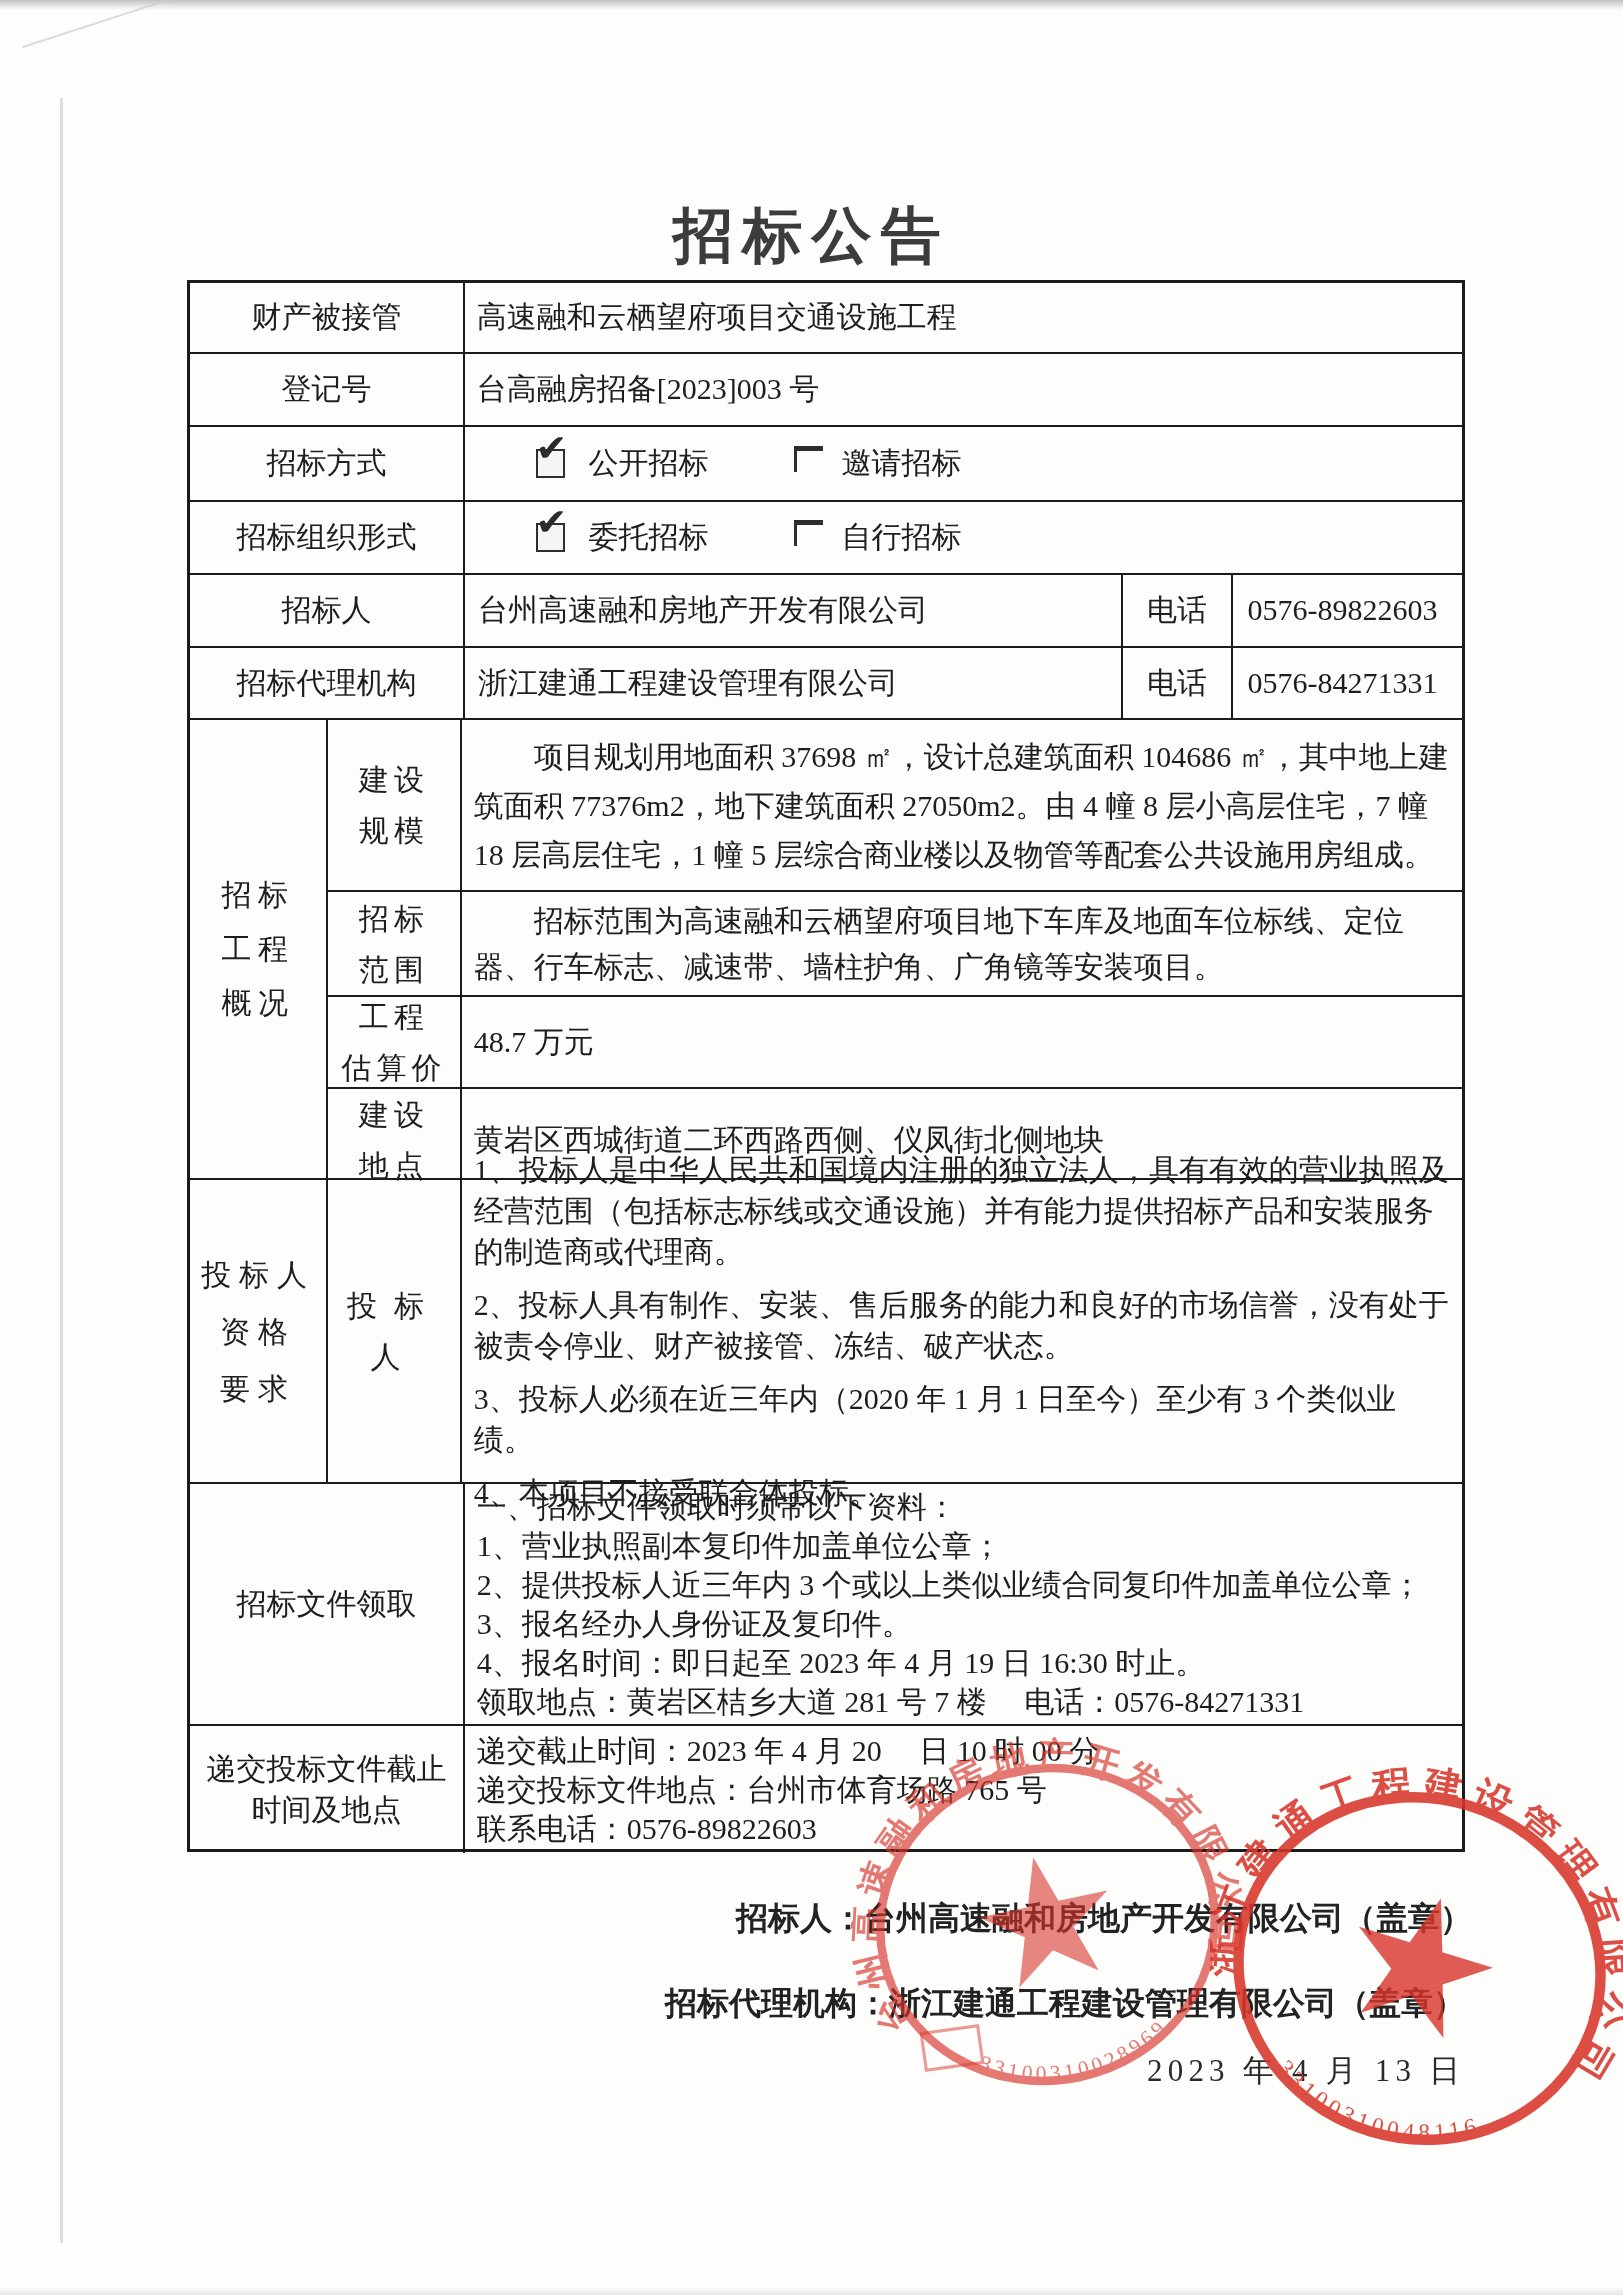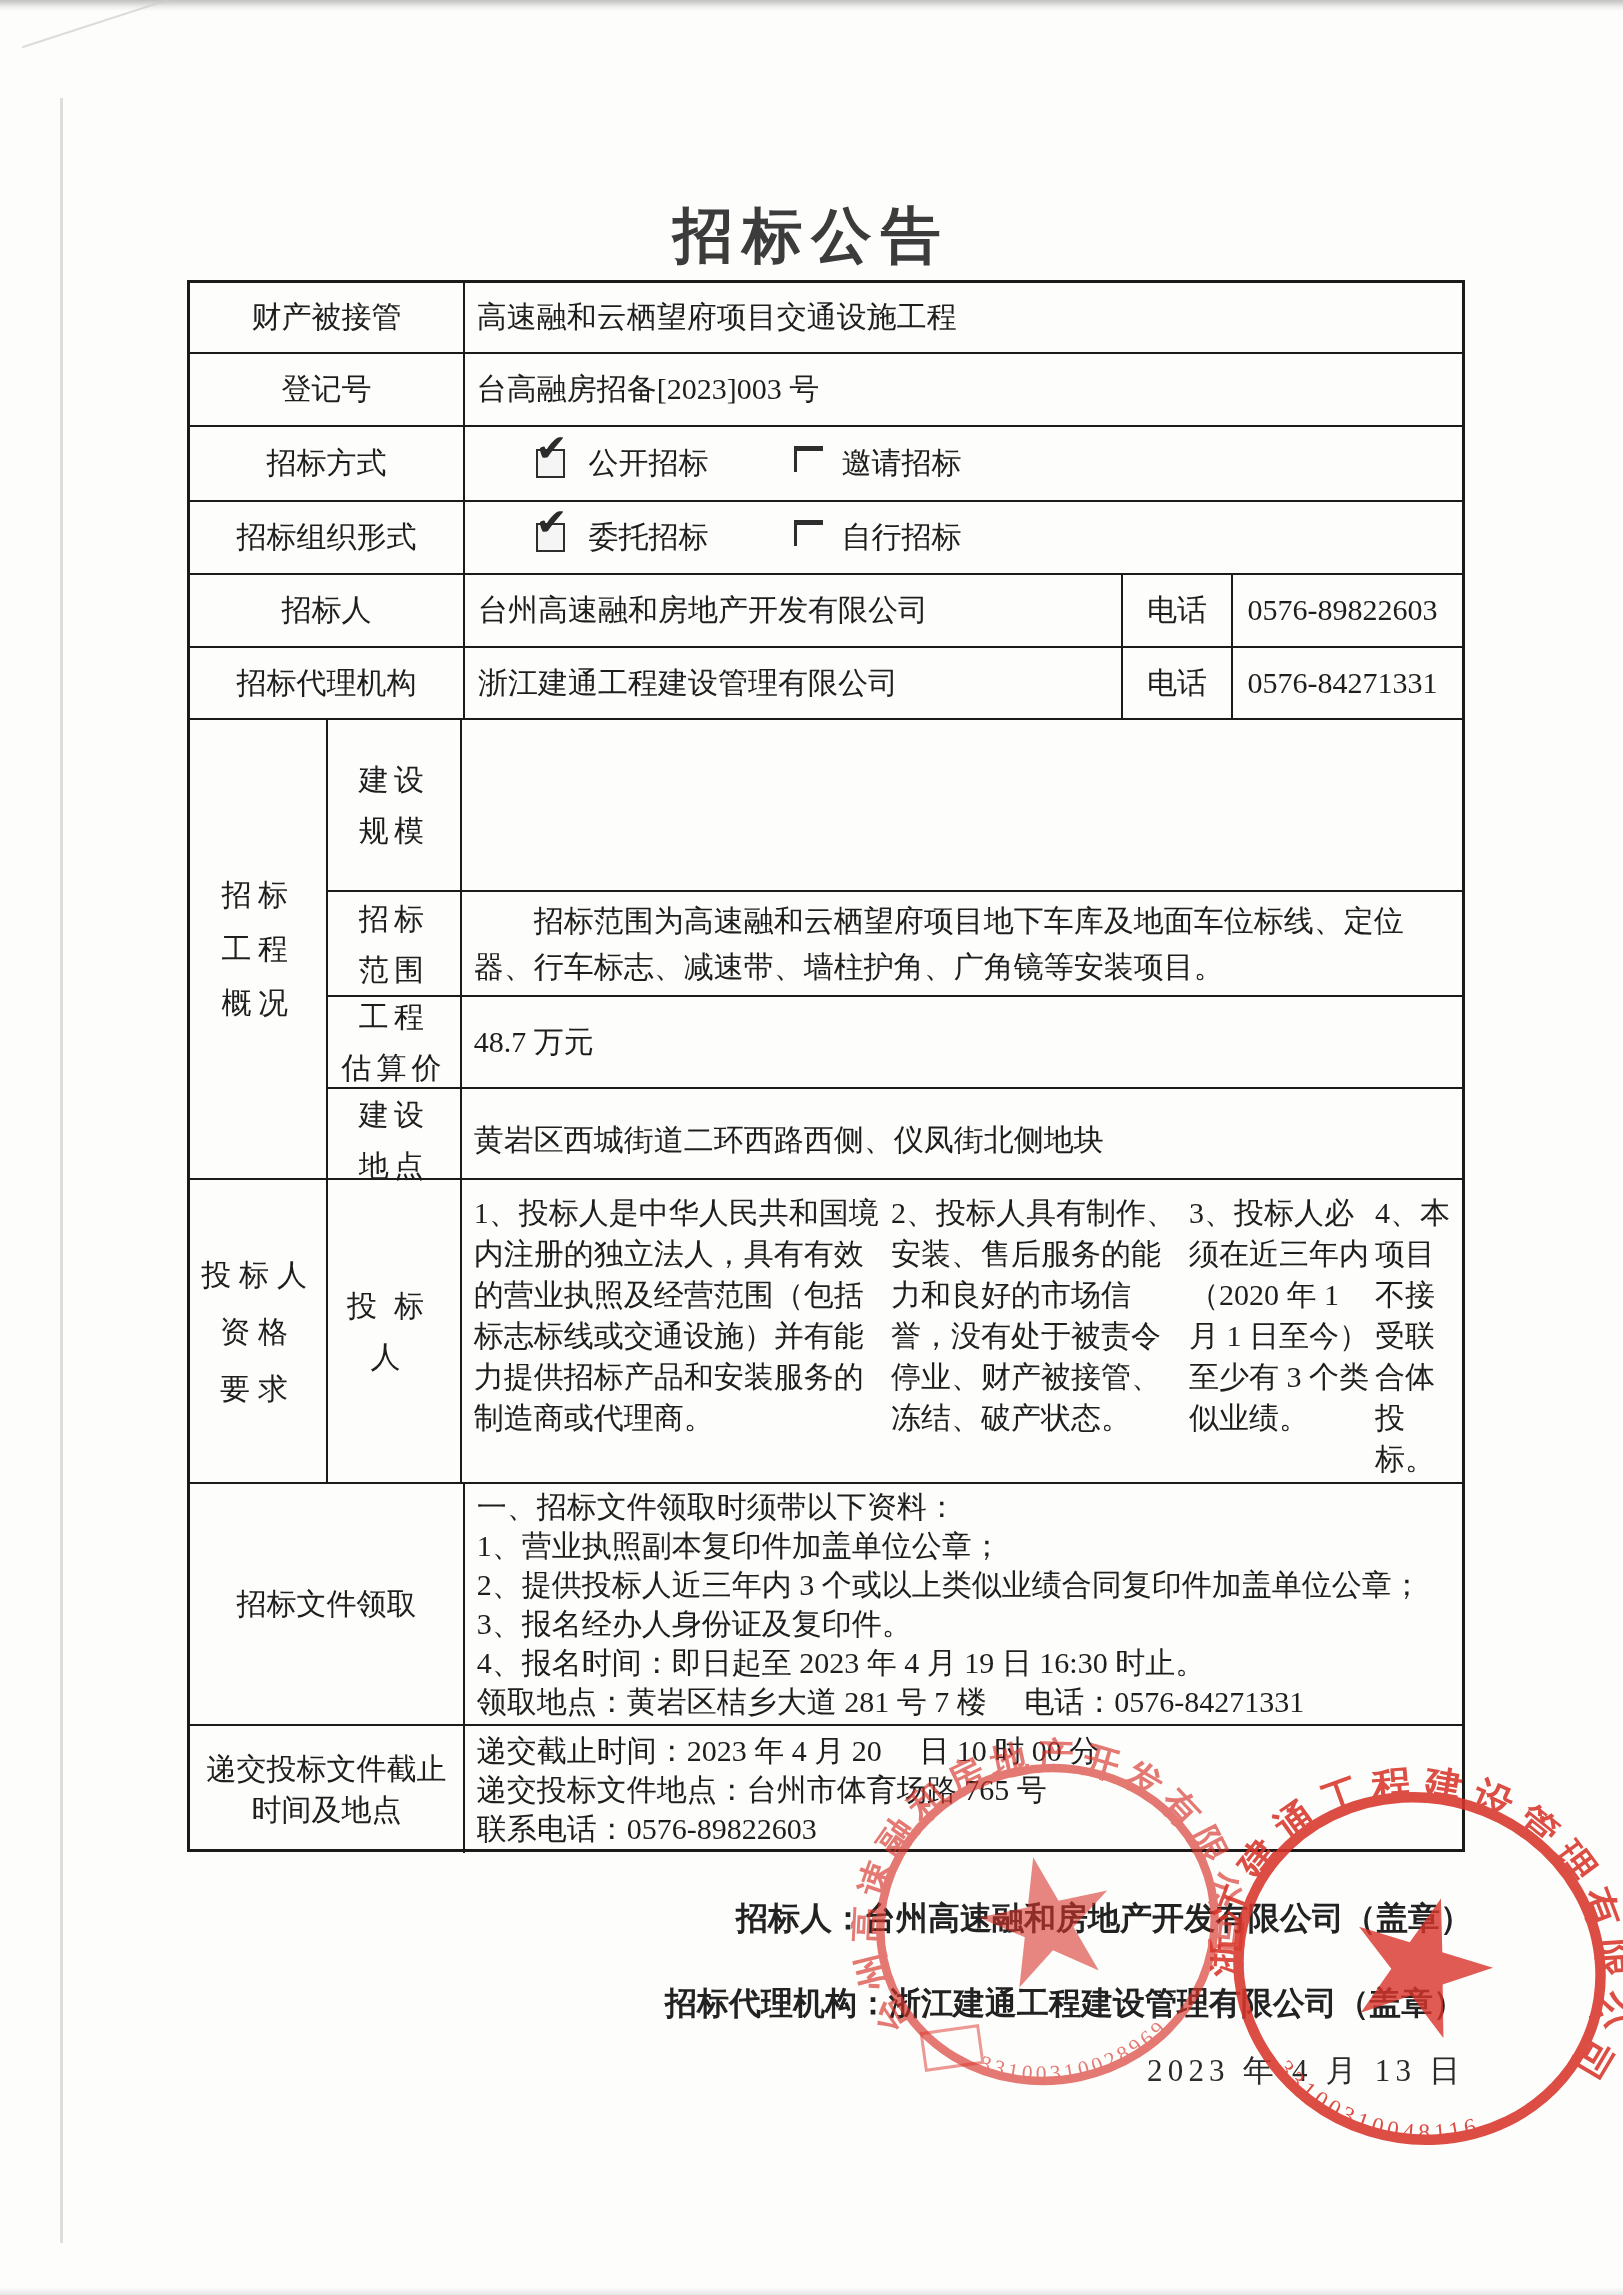--- a/index.html
+++ b/index.html
@@ -70,21 +70,21 @@
     width:134px;flex:none;border-right:2.6px solid #1b1b1b;
     display:flex;align-items:center;justify-content:center;text-align:center;
     white-space:pre-line;line-height:1.7;letter-spacing:5.2px;
   }
   .sub-content{flex:1;display:flex;align-items:center;padding:3.9px 10.5px 3.9px 11.8px;}
   .para-indent{text-indent:60px;line-height:49px;}
   .line-h70{line-height:46px;}
 
   .qual-lbl{letter-spacing:7.9px;line-height:1.9;}
   .toubiaoren{letter-spacing:17px;}
-  .qual-content{flex:1;display:flex;flex-direction:row;justify-content:center;
+  .qual-content{flex:1;display:flex;flex-direction:column;justify-content:center;
     padding:6.5px 10.5px 6.5px 11.8px;}
   .qual-content p{margin:5.9px 0;line-height:41px;}
 
   .lines-content{flex:1;display:flex;flex-direction:column;justify-content:center;
     padding:5.2px 10.5px 5.2px 11.8px;}
   .lines-content div{line-height:39px;}
 
   
   .footer-line{position:absolute;font-weight:bold;font-size:32px;color:#222;}
   .footer-tenderee{left:736px;top:1897px;}
@@ -169,20 +169,23 @@
     </div>
 
     <div class="row" style="height:460px">
       <div class="cell group-lbl">招标
 工程
 概况</div>
       <div class="group-right">
         <div class="sub-row" style="height:172px">
           <div class="cell sub-lbl">建设
 规模</div>
+          <div class="cell sub-content">
+            <div class="para-indent">项目规划用地面积 37698 ㎡，设计总建筑面积 104686 ㎡，其中地上建筑面积 77376m2，地下建筑面积 27050m2。由 4 幢 8 层小高层住宅，7 幢 18 层高层住宅，1 幢 5 层综合商业楼以及物管等配套公共设施用房组成。</div>
+          </div>
         </div>
         <div class="sub-row" style="height:105px">
           <div class="cell sub-lbl">招标
 范围</div>
           <div class="cell sub-content">
             <div class="para-indent line-h70">招标范围为高速融和云栖望府项目地下车库及地面车位标线、定位器、行车标志、减速带、墙柱护角、广角镜等安装项目。</div>
           </div>
         </div>
         <div class="sub-row" style="height:92px">
           <div class="cell sub-lbl">工程

